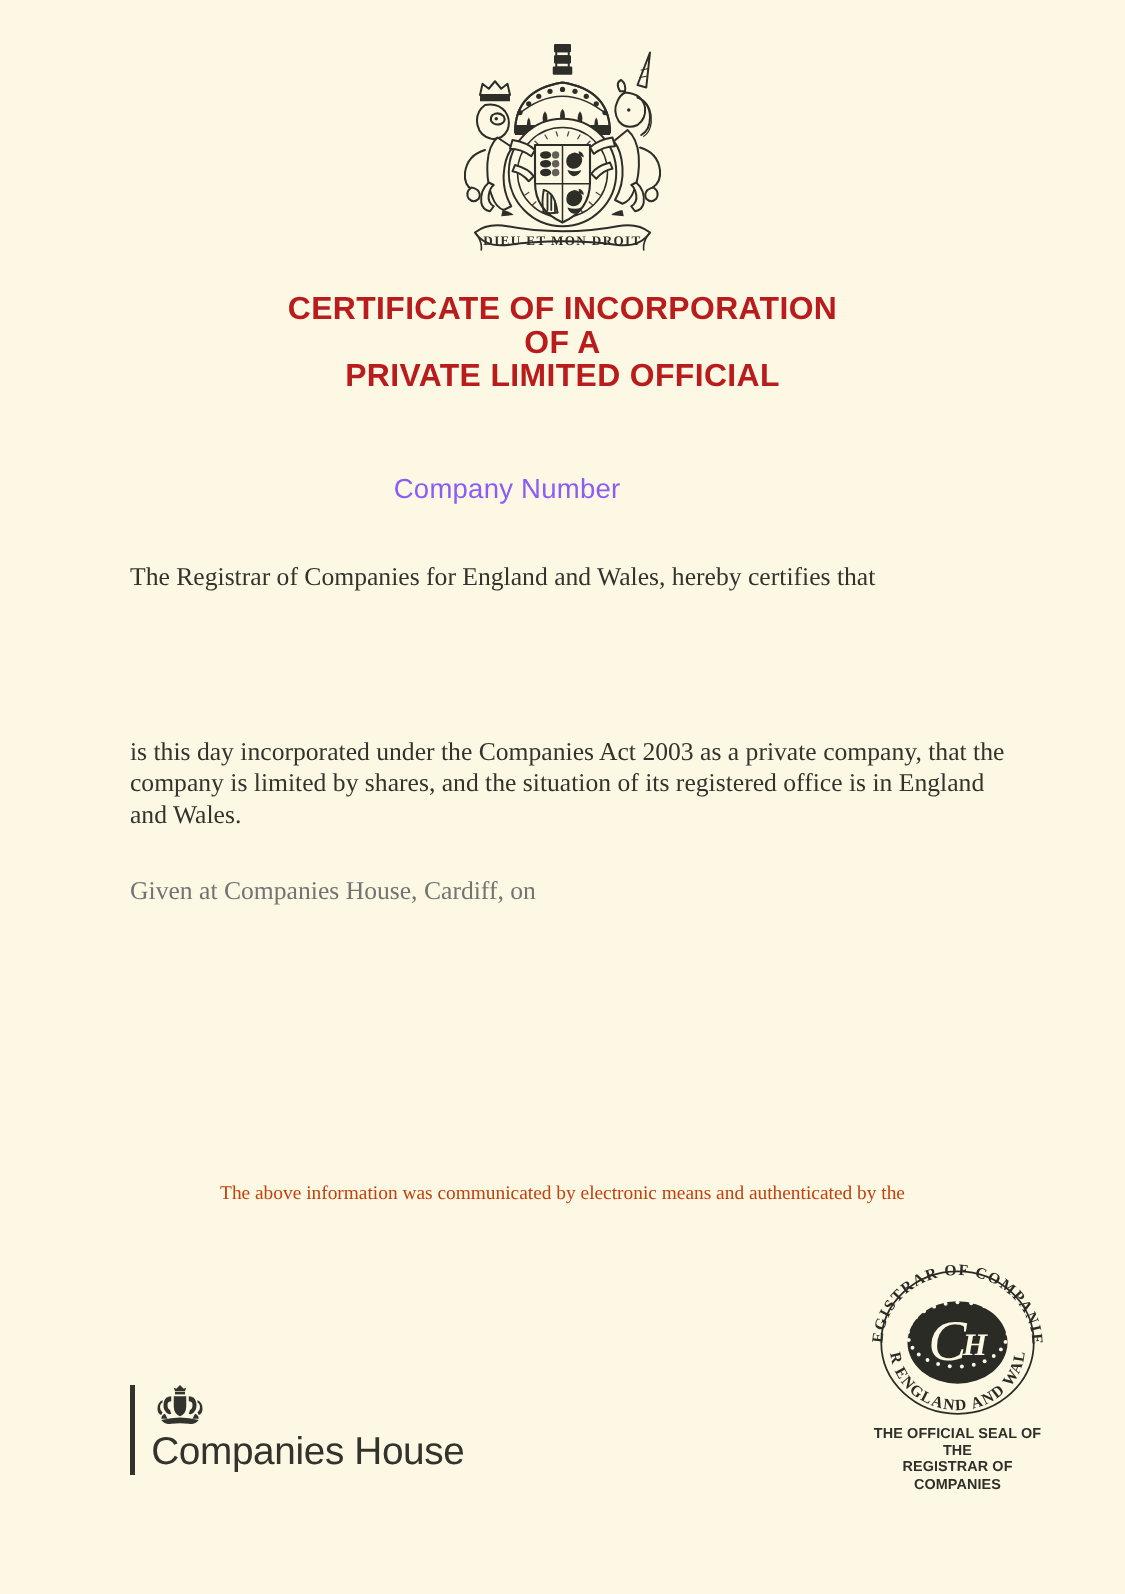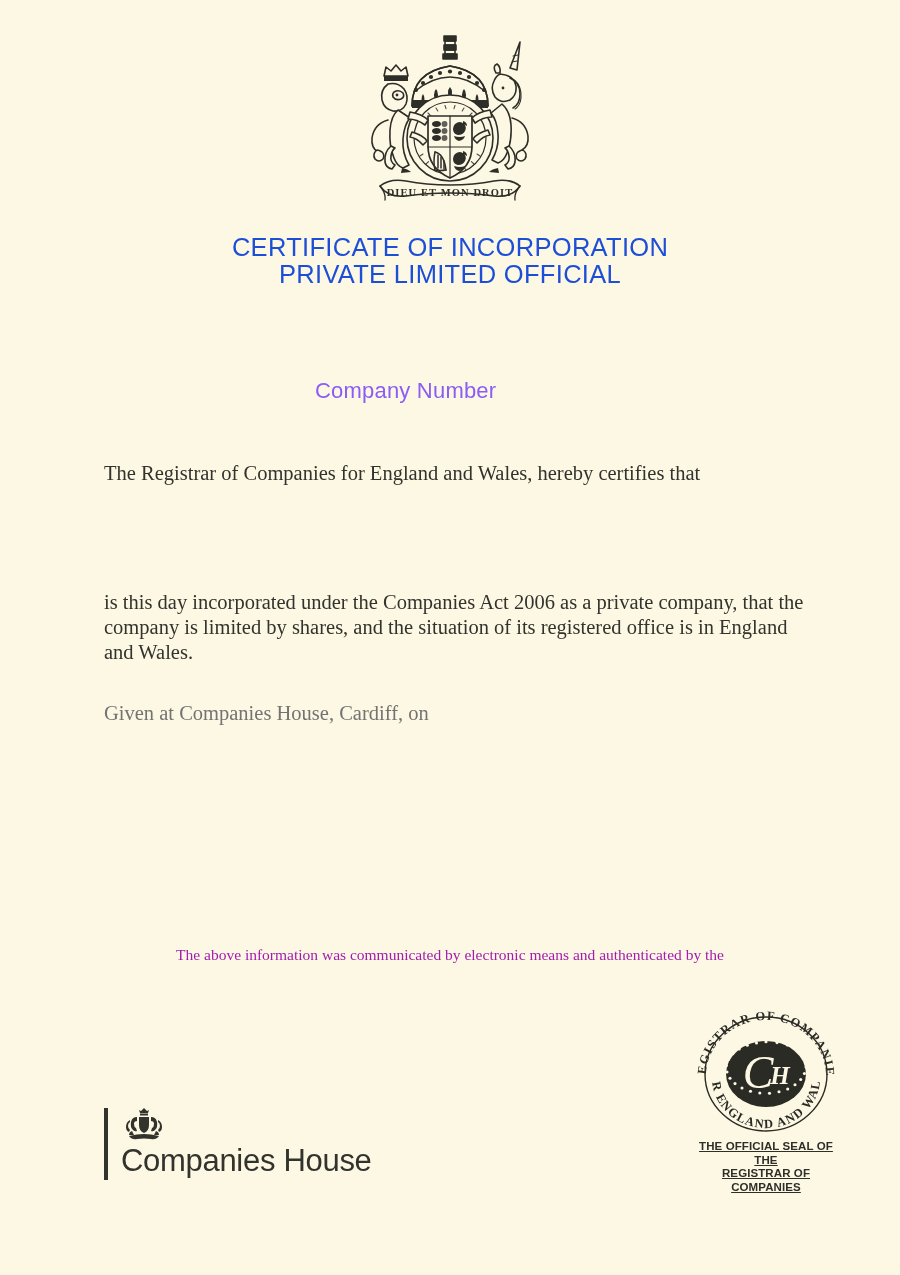--- a/index.html
+++ b/index.html
@@ -32,25 +32,25 @@
   .crest-svg { display: block; }
 
   
   .title-block {
     position: absolute;
     left: 0;
     right: 0;
     top: 234px;
     text-align: center;
     font-family: "Liberation Sans", sans-serif;
-    font-weight: normal;
+    font-weight: bold;
     font-size: 25.5px;
     line-height: 27px;
     letter-spacing: 0.3px;
-    color: #1d4ed8;
+    color: #b91c1c;
   }
   .title-line { display: block; }
 
   
   .company-number-label {
     position: absolute;
     top: 378px;
     left: 315px;
     font-family: "Liberation Sans", sans-serif;
     font-size: 22px;
@@ -65,21 +65,21 @@
     font-family: "Liberation Sans", sans-serif;
     font-size: 22px;
     color: #3a3a34;
     min-height: 24px;
     min-width: 10px;
   }
 
   
   .registrar-line {
     position: absolute;
-    top: 460px;
+    top: 449px;
     left: 104px;
     font-size: 20.5px;
     line-height: 26px;
     color: #33332e;
     white-space: nowrap;
   }
   .company-name-field {
     position: absolute;
     top: 500px;
     left: 104px;
@@ -120,41 +120,40 @@
 
   
   .auth-note {
     position: absolute;
     left: 0;
     right: 0;
     top: 942px;
     text-align: center;
     font-size: 15.5px;
     line-height: 26px;
-    color: #a21caf;
+    color: #c2410c;
   }
   .auth-note span { display: block; }
 
   
   .seal-wrap {
     position: absolute;
     left: 686px;
     top: 1008px;
     width: 160px;
     text-align: center;
   }
   .seal-caption {
     margin-top: 2px;
     font-family: "Liberation Sans", sans-serif;
     font-weight: bold;
     font-size: 11.5px;
     line-height: 13.5px;
     color: #2f2f2a;
     letter-spacing: 0.1px;
-    text-decoration: underline;
   }
   .seal-caption span { display: block; }
 
   
   .ch-logo {
     position: absolute;
     left: 104px;
     top: 1108px;
     display: flex;
     align-items: flex-start;
@@ -319,31 +318,32 @@
         <path d="M30 158 q10 -8 26 -5 q20 4 44 4 q24 0 44 -4 q16 -3 26 5
                  q-8 12 -26 10 q-20 -3 -44 -3 q-24 0 -44 3 q-18 2 -26 -10z" fill="#fdf8e3" stroke="#2e2e29" stroke-width="1.6"></path>
         <path d="M30 158 q6 7 5 14 M170 158 q-6 7 -5 14" stroke-width="1.3"></path>
       </g>
       <text x="100" y="168" text-anchor="middle" font-family="Liberation Serif, serif" font-size="10.5" font-weight="bold" letter-spacing="1.1" fill="#2e2e29">DIEU ET MON DROIT</text>
     </svg>
   </div>
 
   <div class="title-block">
     <span class="title-line">CERTIFICATE OF INCORPORATION</span>
+    <span class="title-line">OF A</span>
     <span class="title-line">PRIVATE LIMITED OFFICIAL</span>
   </div>
 
   <div class="company-number-label">Company Number</div>
   <div class="company-number-value"></div>
 
   <div class="registrar-line">The Registrar of Companies for England and Wales, hereby certifies that</div>
 
   <div class="company-name-field"></div>
 
-  <div class="main-paragraph">is this day incorporated under the Companies Act 2006 as a private company, that the company is limited by shares, and the situation of its registered office is in England and Wales.</div>
+  <div class="main-paragraph">is this day incorporated under the Companies Act 2003 as a private company, that the company is limited by shares, and the situation of its registered office is in England and Wales.</div>
 
   <div class="given-line">Given at Companies House, Cardiff, on</div>
   <div class="given-date"></div>
 
   <div class="auth-note">
     <span>The above information was communicated by electronic means and authenticated by the</span>
   </div>
 
   <div class="seal-wrap">
     <svg width="152" height="126" viewBox="0 0 152 126" xmlns="http://www.w3.org/2000/svg">

